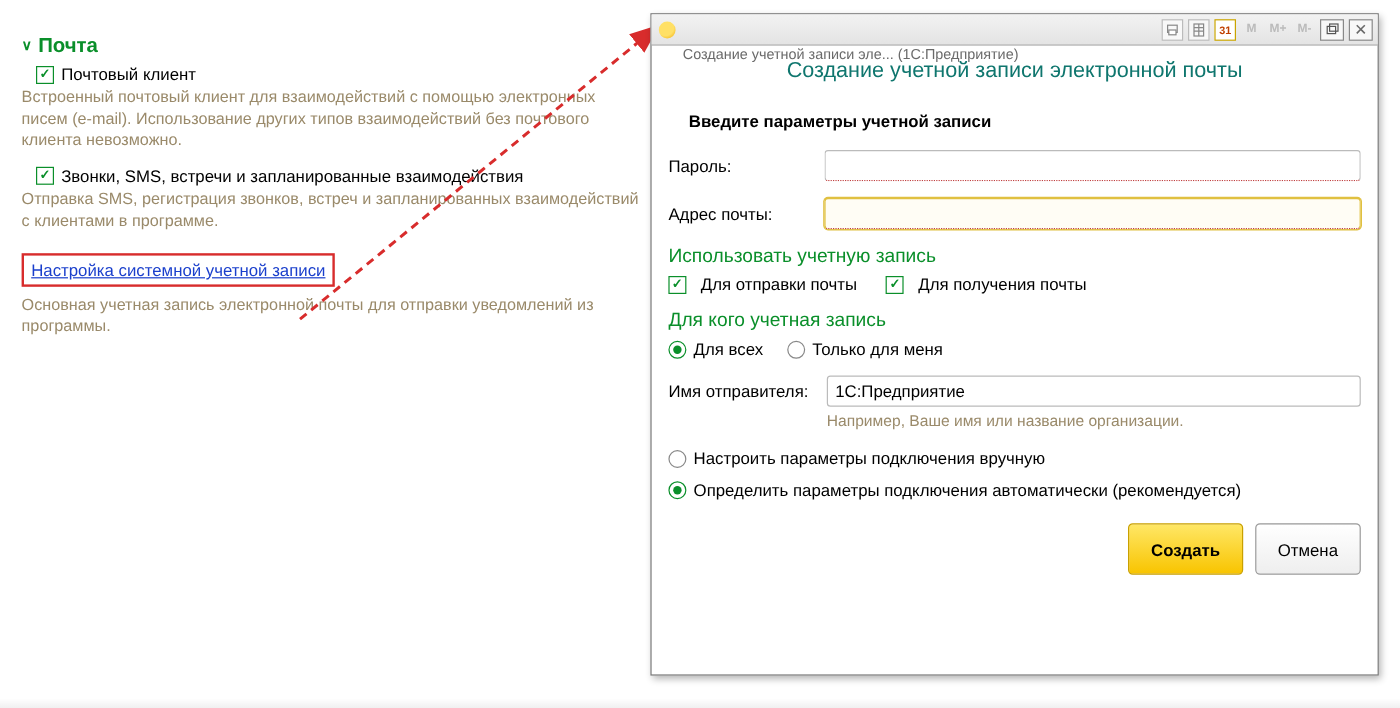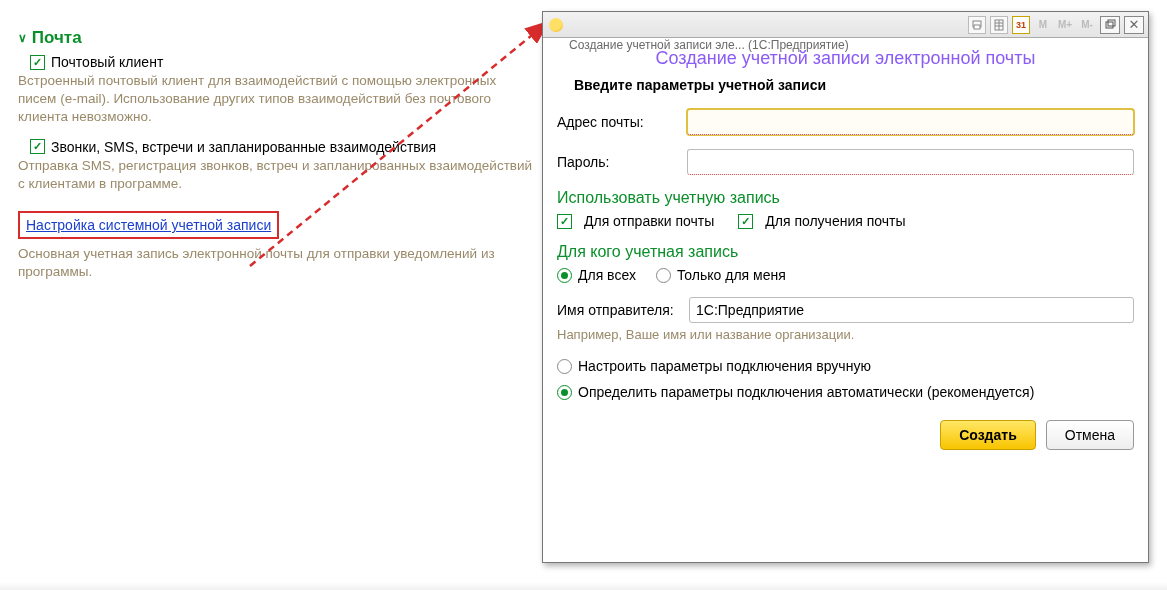--- a/index.html
+++ b/index.html
@@ -136,23 +136,23 @@
       cursor: pointer;
     }
     .tool-icon.calendar { border-color: #c9a400; background: #fff; }
     .tool-icon.m { color: #bbb; font-weight: bold; border: none; background: transparent; }
     .tool-icon.win { border: 1px solid #888; width: 20px; }
     .dialog-body {
       padding: 10px 14px;
     }
     .dialog-title {
       font-size: 18px;
-      color: #8b5cf6;
+      color: #0f766e;
       text-align: center;
-      margin-bottom: 8px;
+      margin-bottom: 24px;
     }
     .dialog-sub {
       font-weight: bold;
       font-size: 14px;
       margin-bottom: 16px;
       padding-left: 17px;
     }
     .form-row {
       display: flex;
       align-items: center;
@@ -211,34 +211,35 @@
     .radio-circle.checked { border-color: #0a8f2a; }
     .radio-dot {
       width: 7px;
       height: 7px;
       border-radius: 50%;
       background: #0a8f2a;
     }
     .hint-text {
       color: #9a8a6a;
       font-size: 13px;
+      margin-left: 132px;
       margin-top: 4px;
       margin-bottom: 16px;
     }
     .connection-options .radio-item {
       margin-bottom: 10px;
     }
     .button-row {
       display: flex;
       justify-content: flex-end;
       gap: 10px;
       margin-top: 20px;
     }
     .btn {
-      height: 30px;
+      height: 43px;
       padding: 0 18px;
       border: 1px solid #999;
       border-radius: 4px;
       background: linear-gradient(#fff,#eee);
       cursor: pointer;
       font-size: 14px;
     }
     .btn.primary {
       background: linear-gradient(#ffe766,#f8c400);
       border-color: #c9a000;
@@ -322,27 +323,27 @@
         </span>
         <span class="tool-icon win" style="font-size:13px;">✕</span>
       </div>
     </div>
 
     <div class="dialog-body">
       <div class="dialog-title">Создание учетной записи электронной почты</div>
       <div class="dialog-sub">Введите параметры учетной записи</div>
 
       <div class="form-row">
+        <label class="form-label">Пароль:</label>
+        <input class="text-input dotted-bottom" type="password" value="" style="">
+      </div>
+
+      <div class="form-row">
         <label class="form-label">Адрес почты:</label>
         <input class="text-input highlighted dotted-bottom" value="" style="">
-      </div>
-
-      <div class="form-row">
-        <label class="form-label">Пароль:</label>
-        <input class="text-input dotted-bottom" type="password" value="" style="">
       </div>
 
       <div class="green-header">Использовать учетную запись</div>
       <div class="checkbox-inline-row">
         <div class="check-item">
           <span class="checkbox-box">✓</span>
           <span>Для отправки почты</span>
         </div>
         <div class="check-item">
           <span class="checkbox-box">✓</span>

